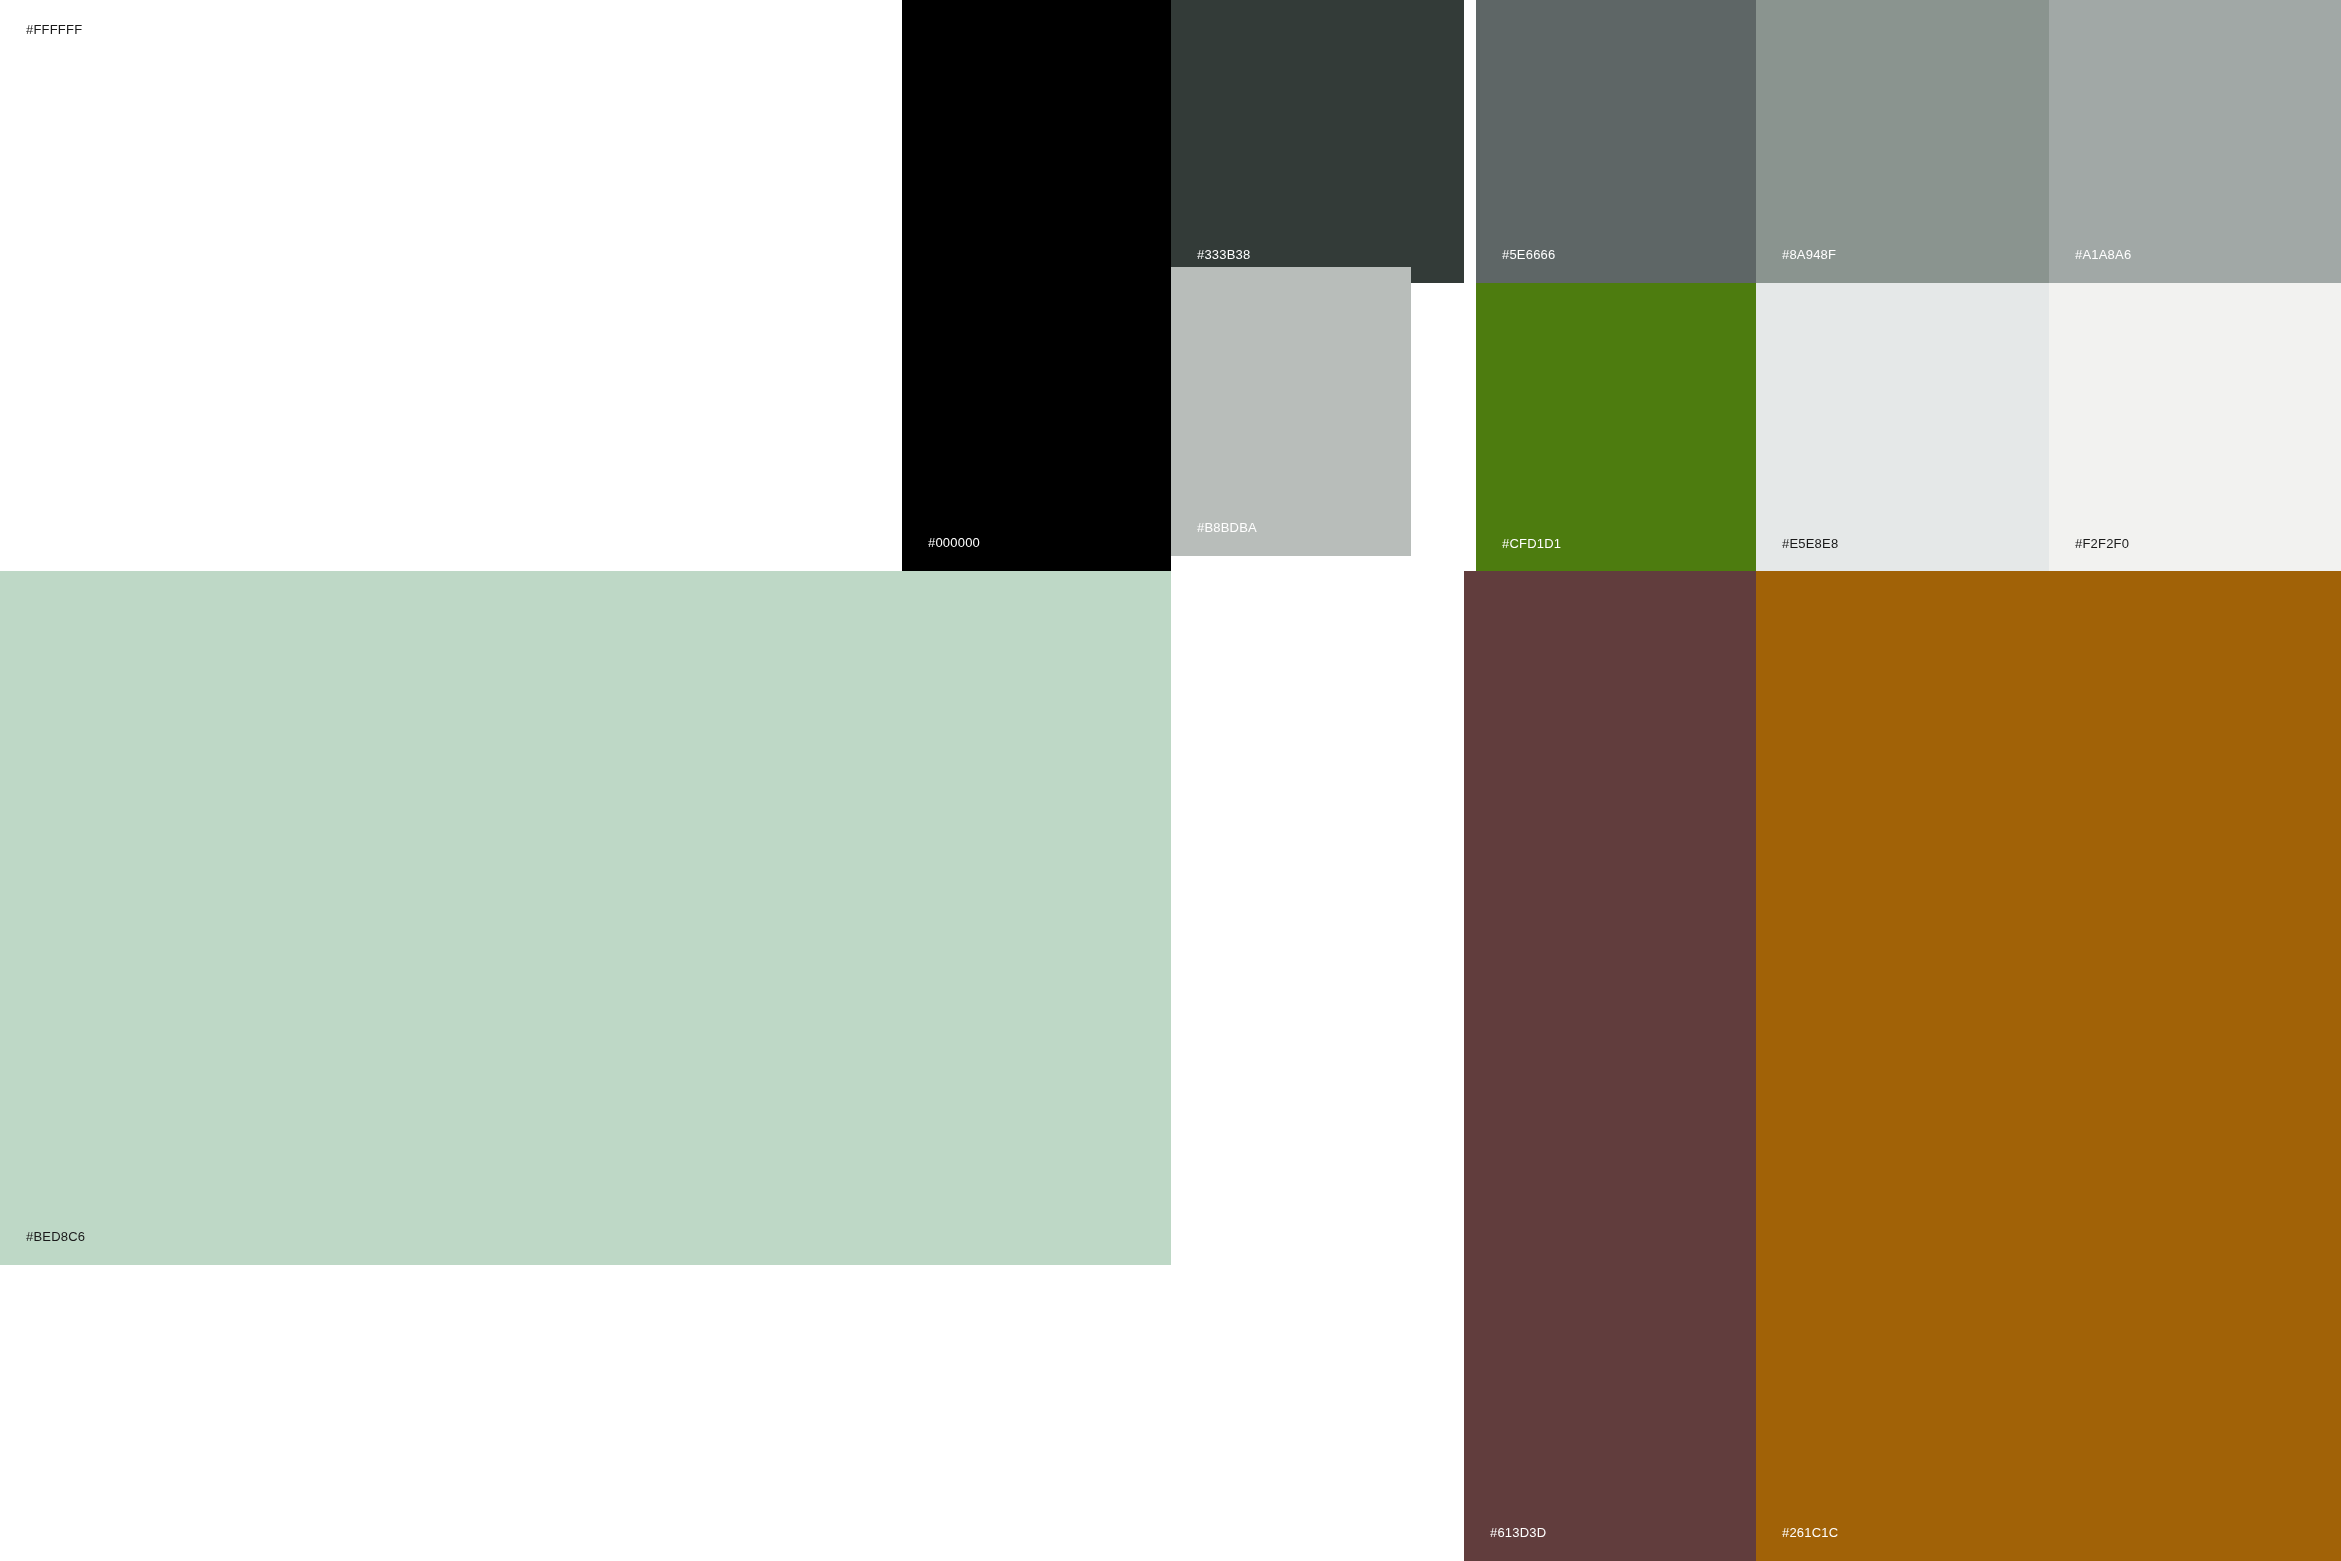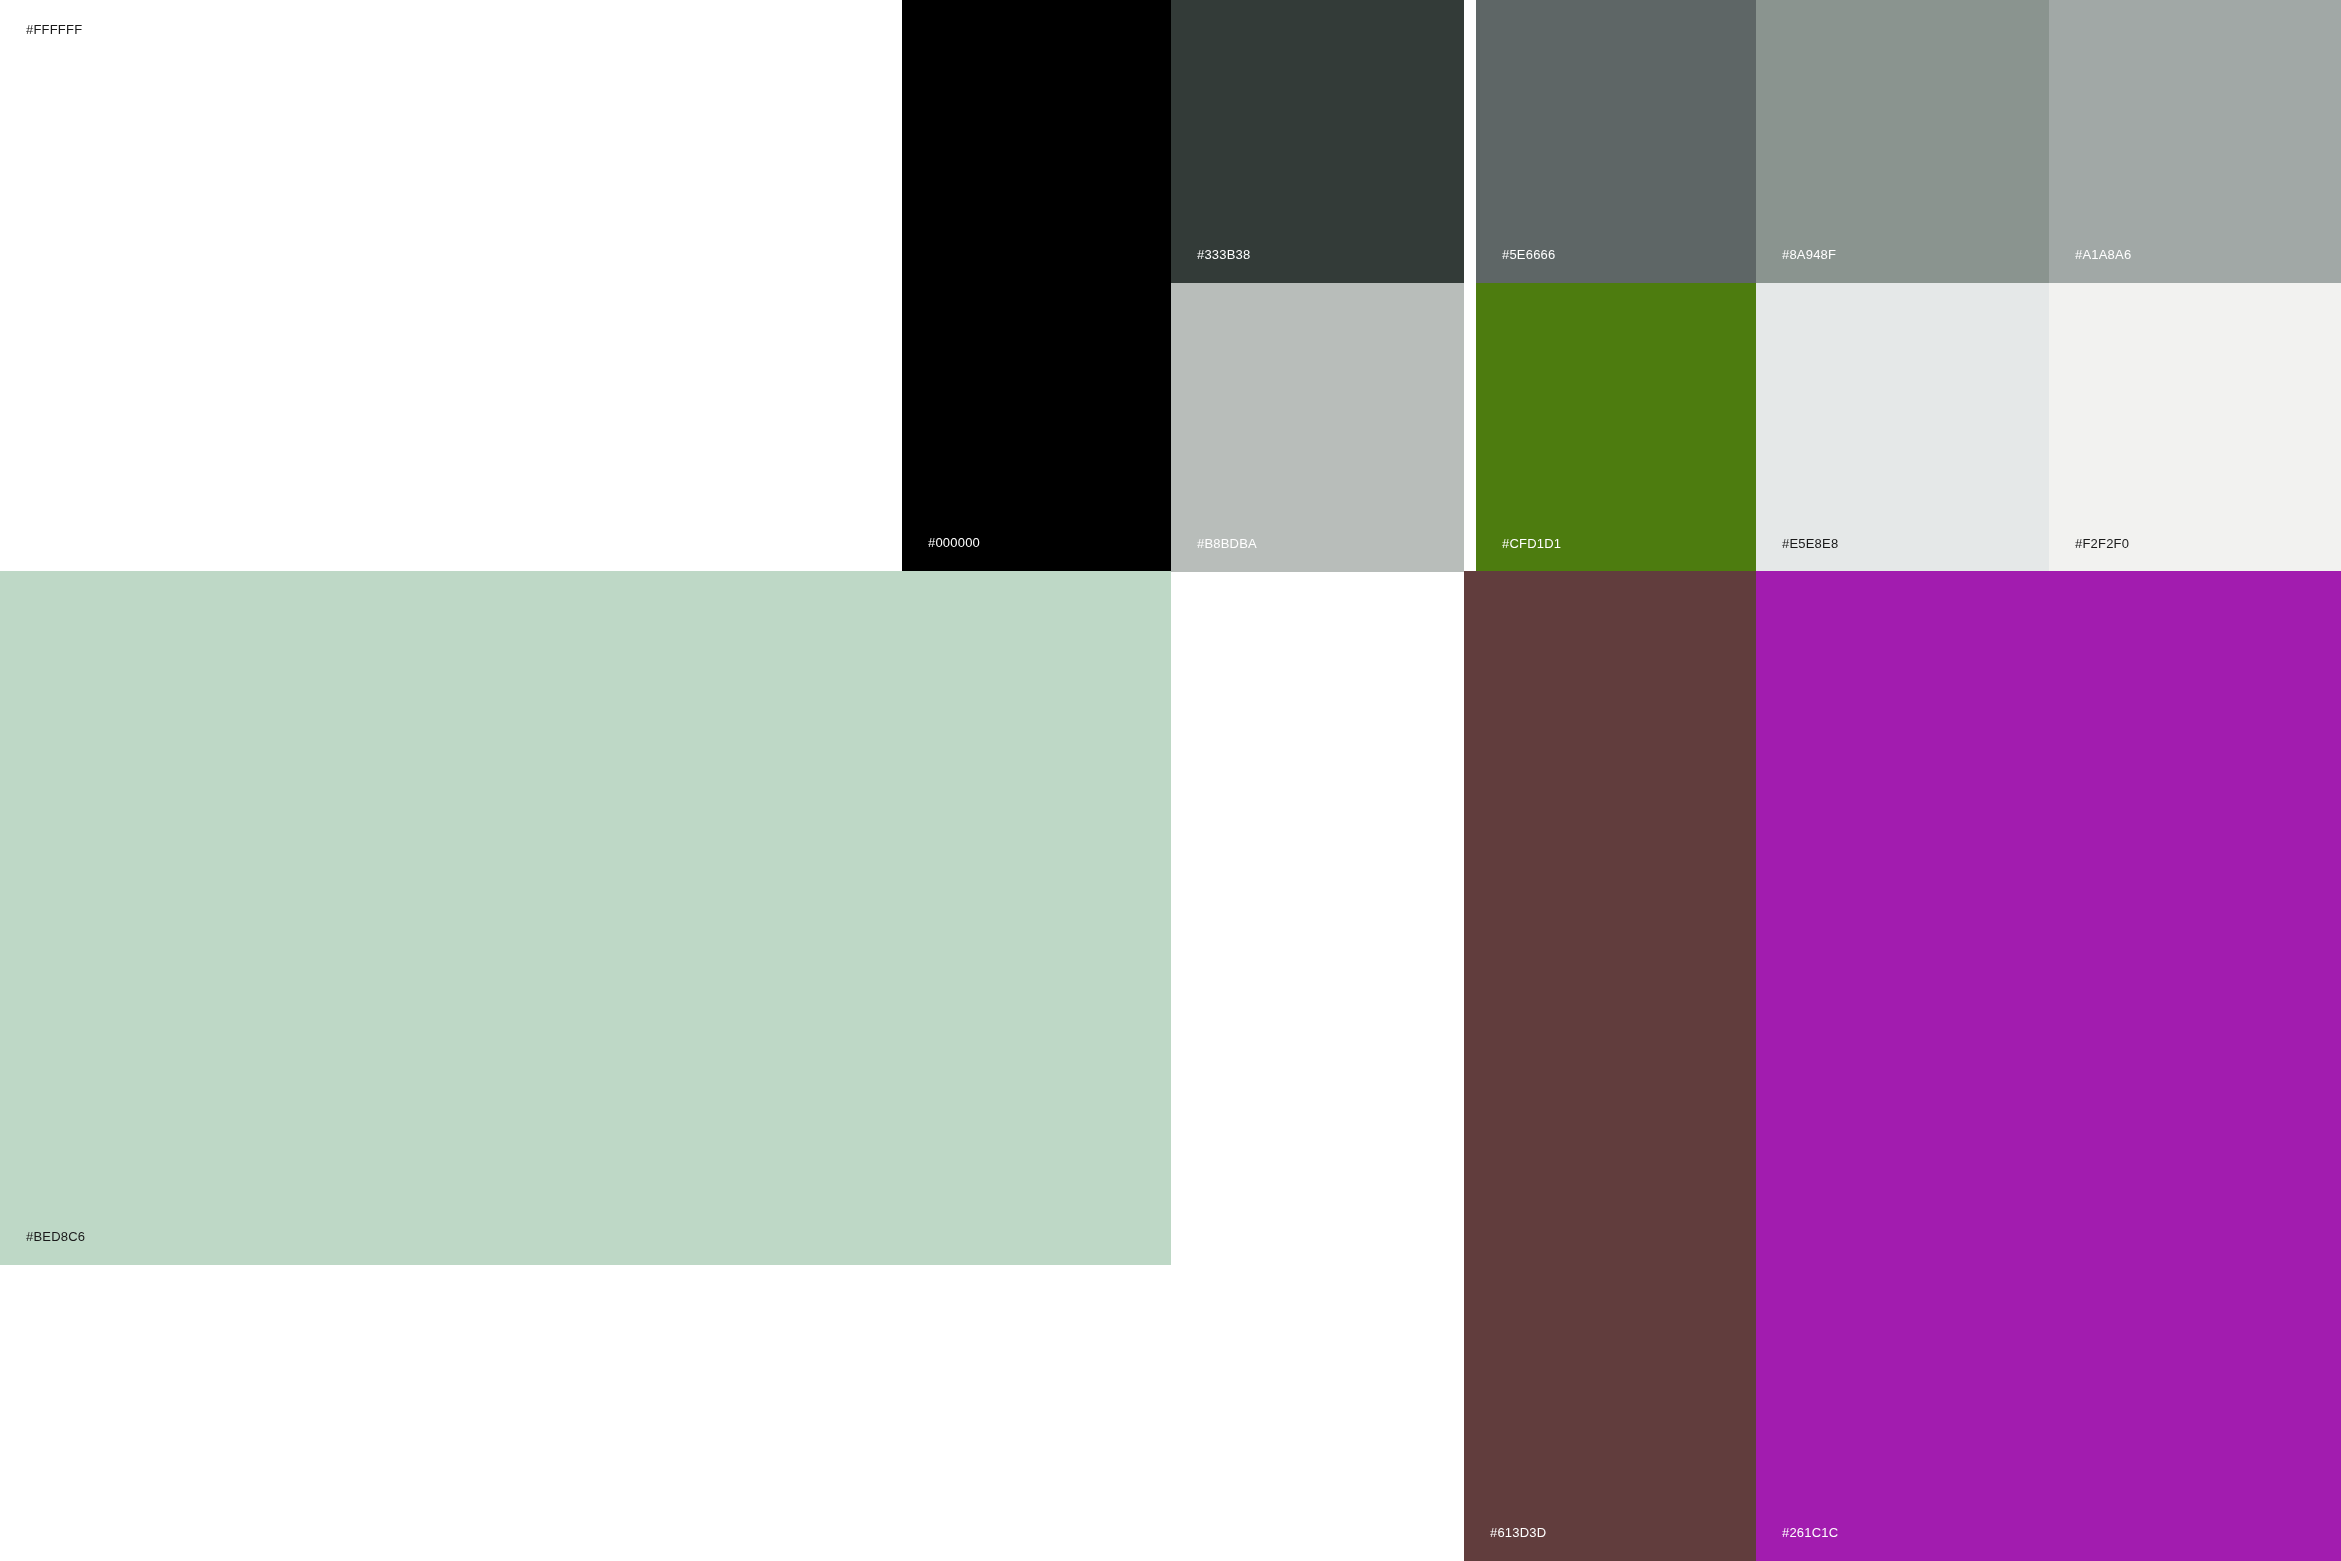--- a/index.html
+++ b/index.html
@@ -42,21 +42,21 @@
   
   .s-black   { left: 902px; top: 0px;    width: 269px;  height: 571px; }
 
   
   .s-r1c1    { left: 1171px; top: 0px;    width: 293px;  height: 283px; }
   .s-r1c2    { left: 1464px; top: 0px;    width: 293px;  height: 283px; margin-left: 12px; }
   .s-r1c3    { left: 1756px; top: 0px;    width: 293px;  height: 283px; }
   .s-r1c4    { left: 2049px; top: 0px;    width: 293px;  height: 283px; }
 
   
-  .s-r2c1    { left: 1171px; top: 283px;  width: 293px;  height: 289px; }
+  .s-r2c1    { left: 1171px; top: 267px;  width: 240px;  height: 289px; }
   .s-r2c2    { left: 1464px; top: 283px;  width: 293px;  height: 289px; }
   .s-r2c3    { left: 1756px; top: 283px;  width: 293px;  height: 289px; }
   .s-r2c4    { left: 2049px; top: 283px;  width: 293px;  height: 289px; }
 
   
   .s-b1      { left: 0px;    top: 571px;  width: 1171px; height: 694px; }
   .s-b2      { left: 1171px; top: 571px;  width: 293px;  height: 990px; }
   .s-b3      { left: 1464px; top: 571px;  width: 293px;  height: 990px; }
   .s-b4      { left: 1756px; top: 571px;  width: 585px;  height: 990px; }
 </style>
@@ -107,18 +107,18 @@
 
   <div class="swatch s-b1 anchor-bottom txt-dark" style="background-color: rgb(190, 216, 198);">
     <span class="swatch-label">#BED8C6</span>
   </div>
 
 
   <div class="swatch s-b3 anchor-bottom txt-light" style="background-color: rgb(97, 61, 61);">
     <span class="swatch-label">#613D3D</span>
   </div>
 
-  <div class="swatch s-b4 anchor-bottom txt-light" style="background-color: #a21caf;">
+  <div class="swatch s-b4 anchor-bottom txt-light" style="background-color: #a16207;">
     <span class="swatch-label">#261C1C</span>
   </div>
 
 </div>
 
 
 </body></html>

